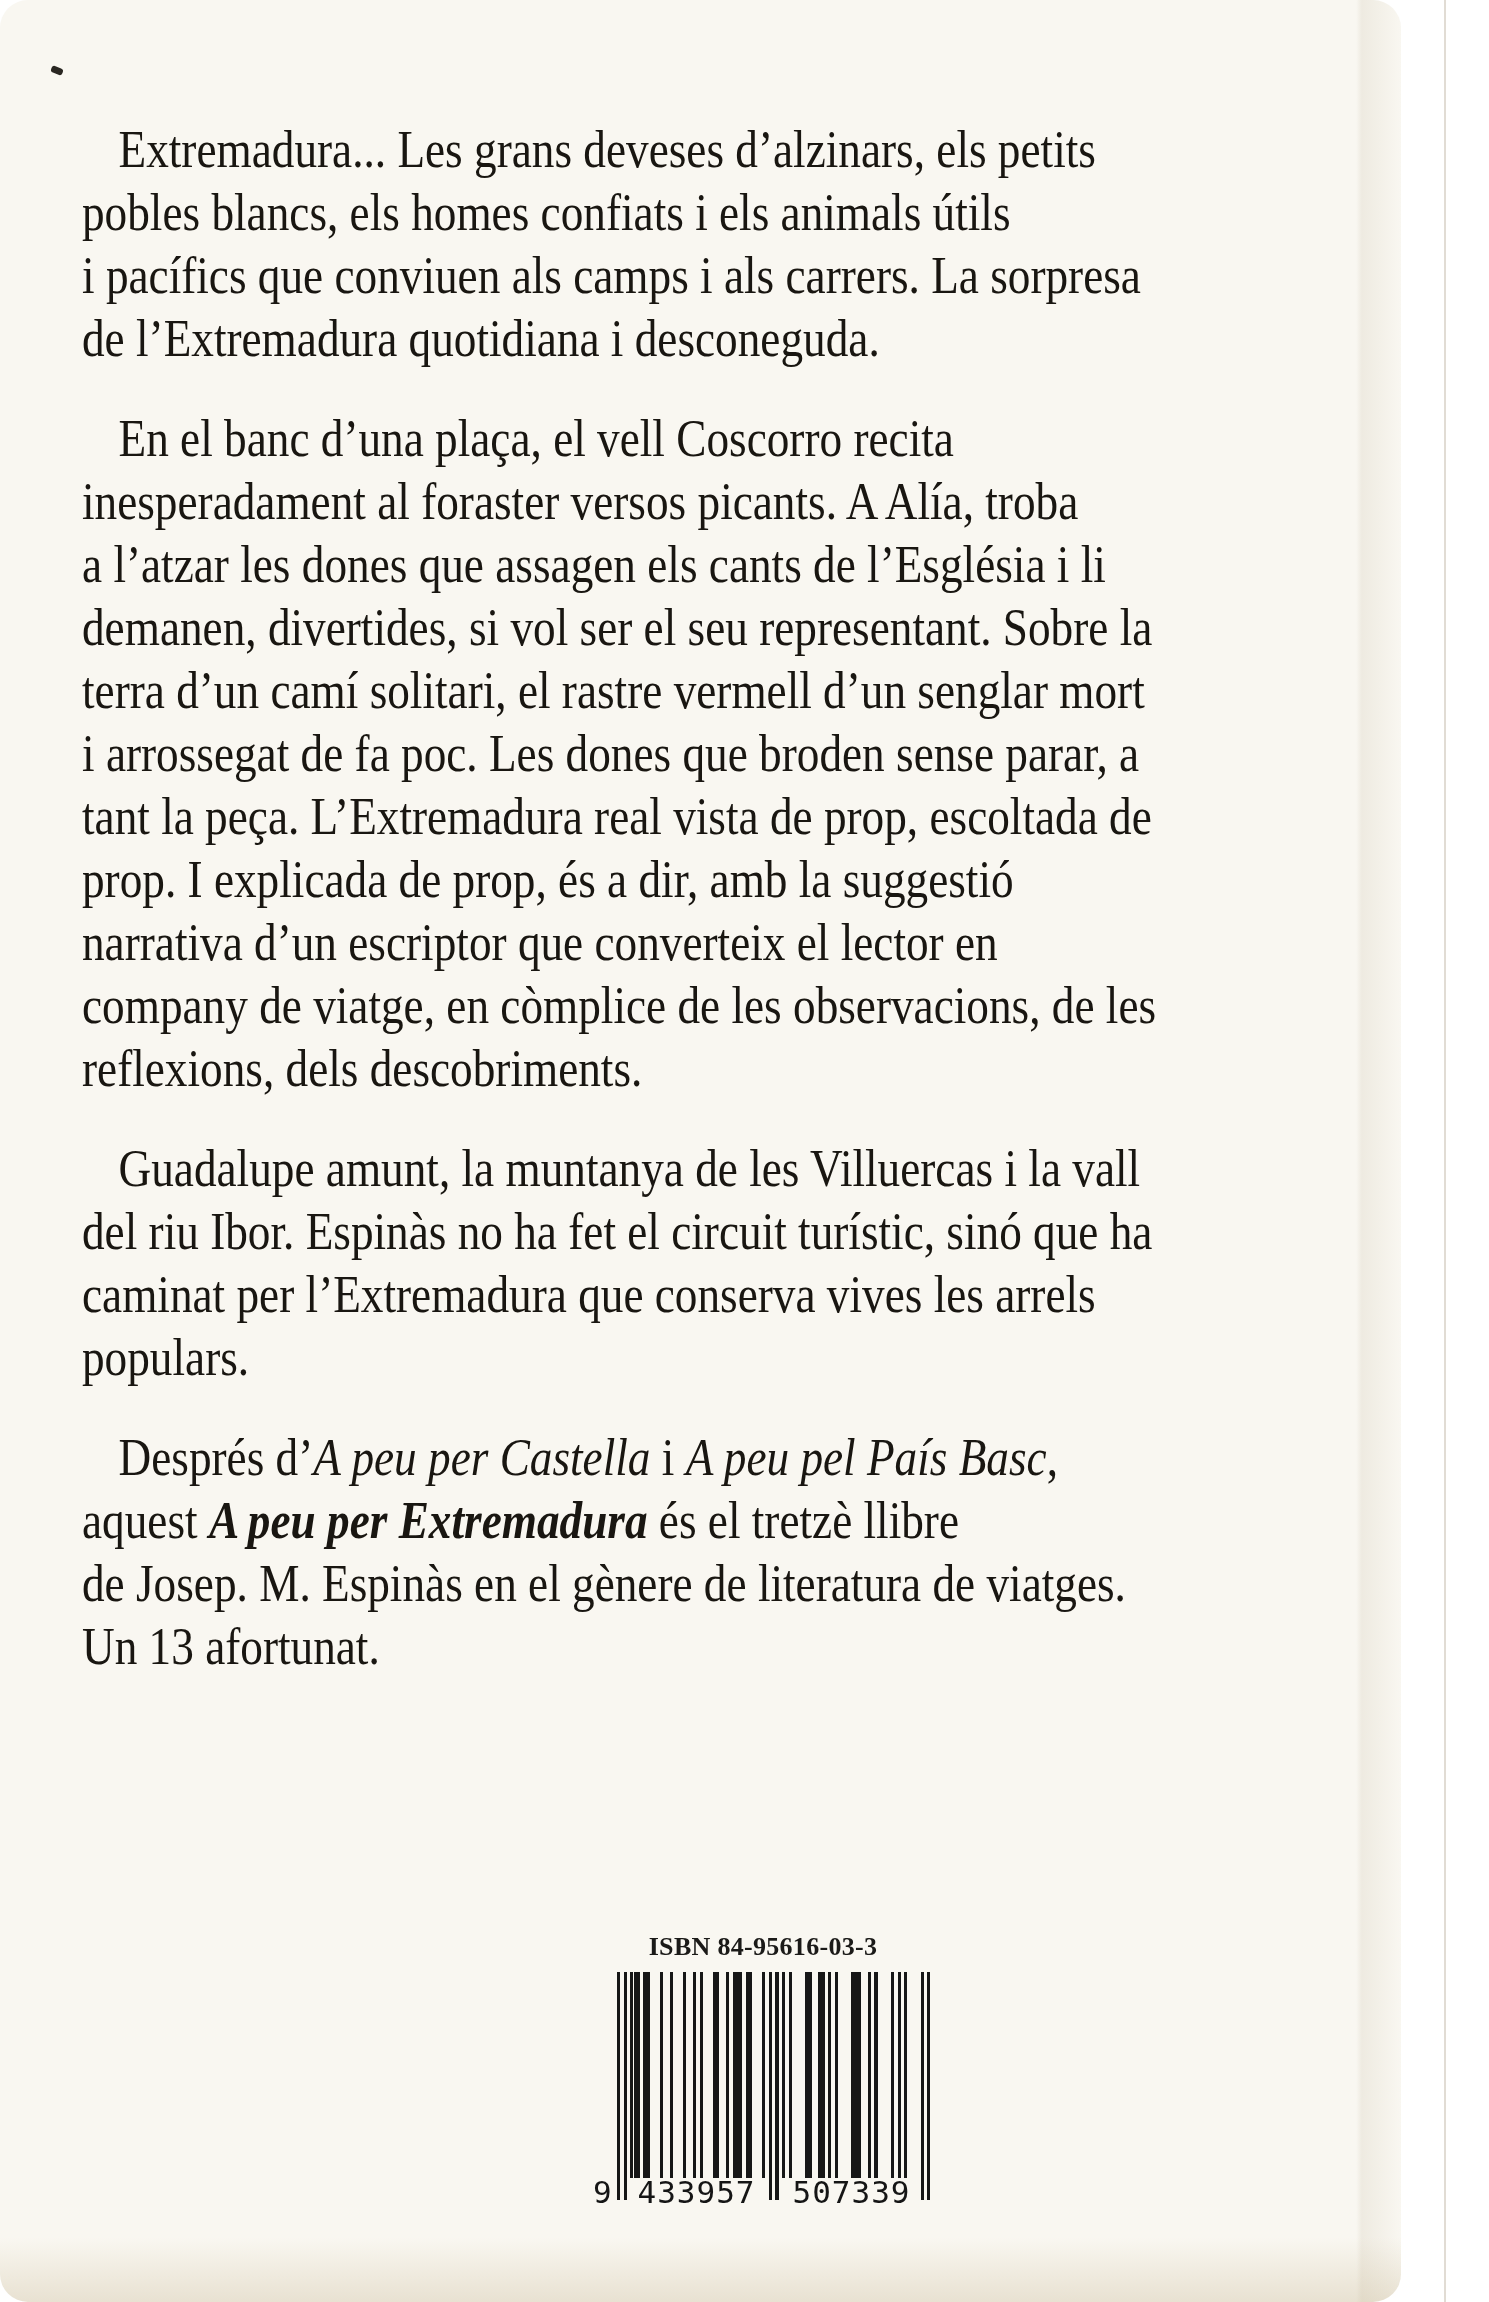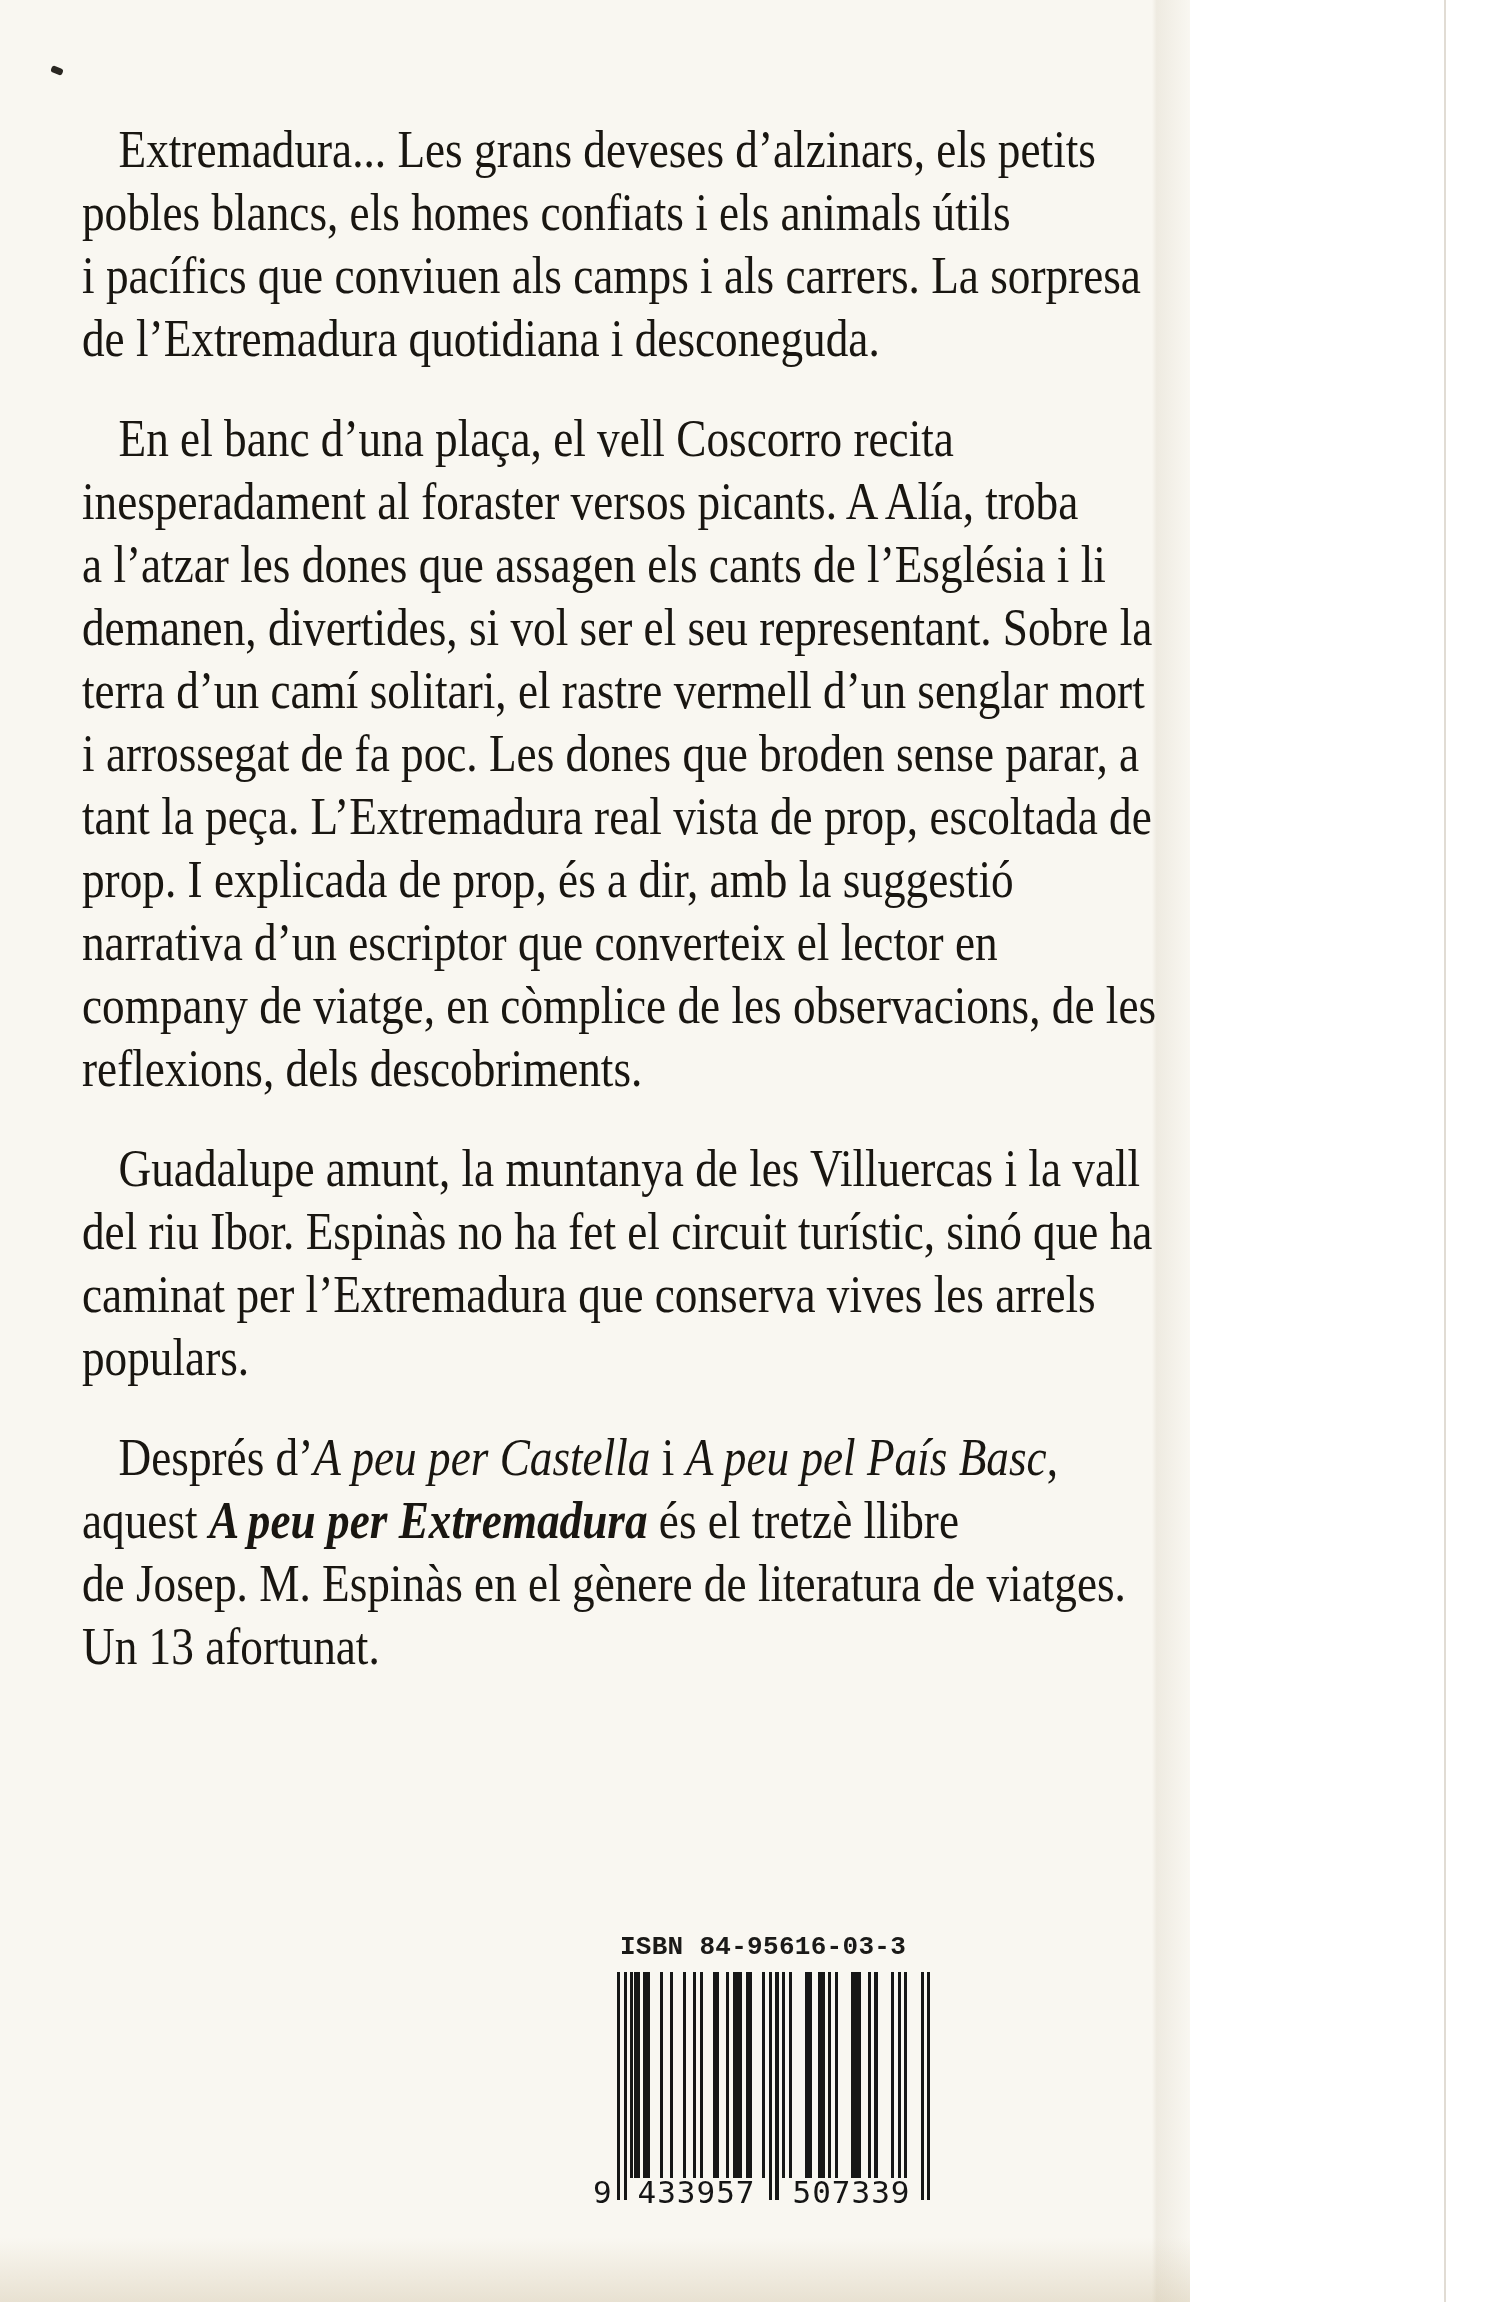--- a/index.html
+++ b/index.html
@@ -3,26 +3,27 @@
 <meta charset="utf-8">
 <style>
   html, body { margin: 0; padding: 0; }
   body {
     width: 1489px; height: 2302px;
     font-family: "Liberation Serif", "DejaVu Serif", serif;
     overflow: hidden;
   }
   .page {
     position: relative;
-    width: 1190px; height: 2302px;
+    width: 1401px; height: 2302px;
     background:
       linear-gradient(to bottom, rgba(0,0,0,0) 97.2%, rgba(205,190,158,0.38) 100%),
       linear-gradient(to right, rgba(0,0,0,0) 96.8%, rgba(200,190,168,0.22) 97.2%, rgba(0,0,0,0) 100%),
       #f9f7f1;
     color: #191611;
+    border-radius: 28px;
   }
   .crease {
     position: absolute; left: 1444px; top: 0; width: 2px; height: 100%;
     background: rgba(168,156,132,0.35);
   }
   .speck {
     position: absolute; left: 51px; top: 67px; width: 12px; height: 7px;
     background: #2a2722; border-radius: 3px; transform: rotate(22deg);
   }
   .text-block {
@@ -42,21 +43,21 @@
   .seg-i { font-style: italic; }
   .seg-bi { font-style: italic; font-weight: bold; }
 
   .barcode-block {
     position: absolute; left: 593px; top: 1932px; width: 340px; height: 282px;
     color: #161514;
   }
   .isbn-label {
     position: absolute; left: 0; top: 0; width: 340px;
     text-align: center;
-    font-family: Liberation Mono, monospace;
+    font-family: Liberation Serif, serif;
     font-size: 26px; font-weight: bold; letter-spacing: 0.3px;
     line-height: 30px;
     color: #1b1a18;
   }
   .bars {
     position: absolute; left: 24px; top: 40px; width: 314px; height: 228px;
   }
   .bar { position: absolute; top: 0; background: #171717; }
   .bc-digits {
     font-family: "DejaVu Sans Mono", "Liberation Mono", monospace;

